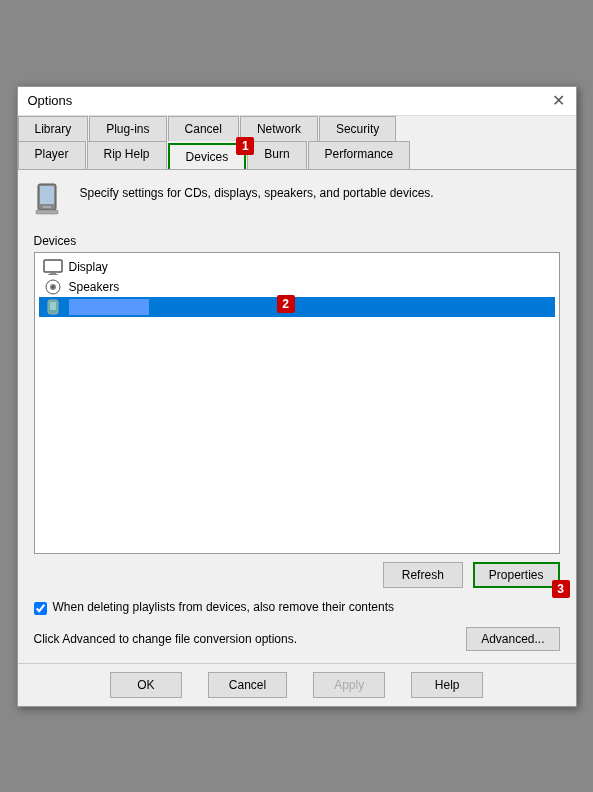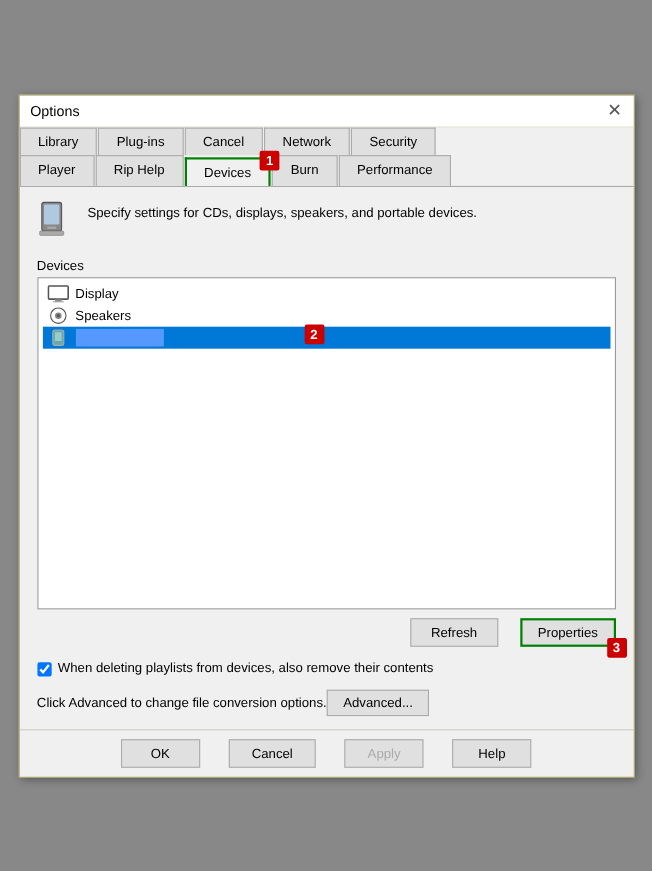--- a/index.html
+++ b/index.html
@@ -111,21 +111,21 @@
       font-size: 12px;
       cursor: pointer;
     }
     .device-item.selected {
       background: #0078d7;
       color: #fff;
     }
     .buttons-row {
       display: flex;
       justify-content: flex-end;
-      gap: 20px;
+      gap: 10px;
       margin-bottom: 12px;
     }
     .btn {
       padding: 4px 14px;
       background: #e0e0e0;
       border: 1px solid #aaa;
       cursor: pointer;
       font-size: 12px;
       min-width: 80px;
     }
@@ -138,22 +138,24 @@
       gap: 6px;
       margin-bottom: 12px;
       font-size: 12px;
     }
     .checkbox-row input[type=checkbox] {
       margin-top: 2px;
     }
     .advanced-row {
       display: flex;
       align-items: center;
+      justify-content: space-between;
       margin-bottom: 0;
       font-size: 12px;
+      gap: 36px;
     }
     
     .footer {
       display: flex;
       justify-content: center;
       gap: 26px;
       padding: 8px 4px;
       background: #f0f0f0;
       border-top: 1px solid #ccc;
     }

